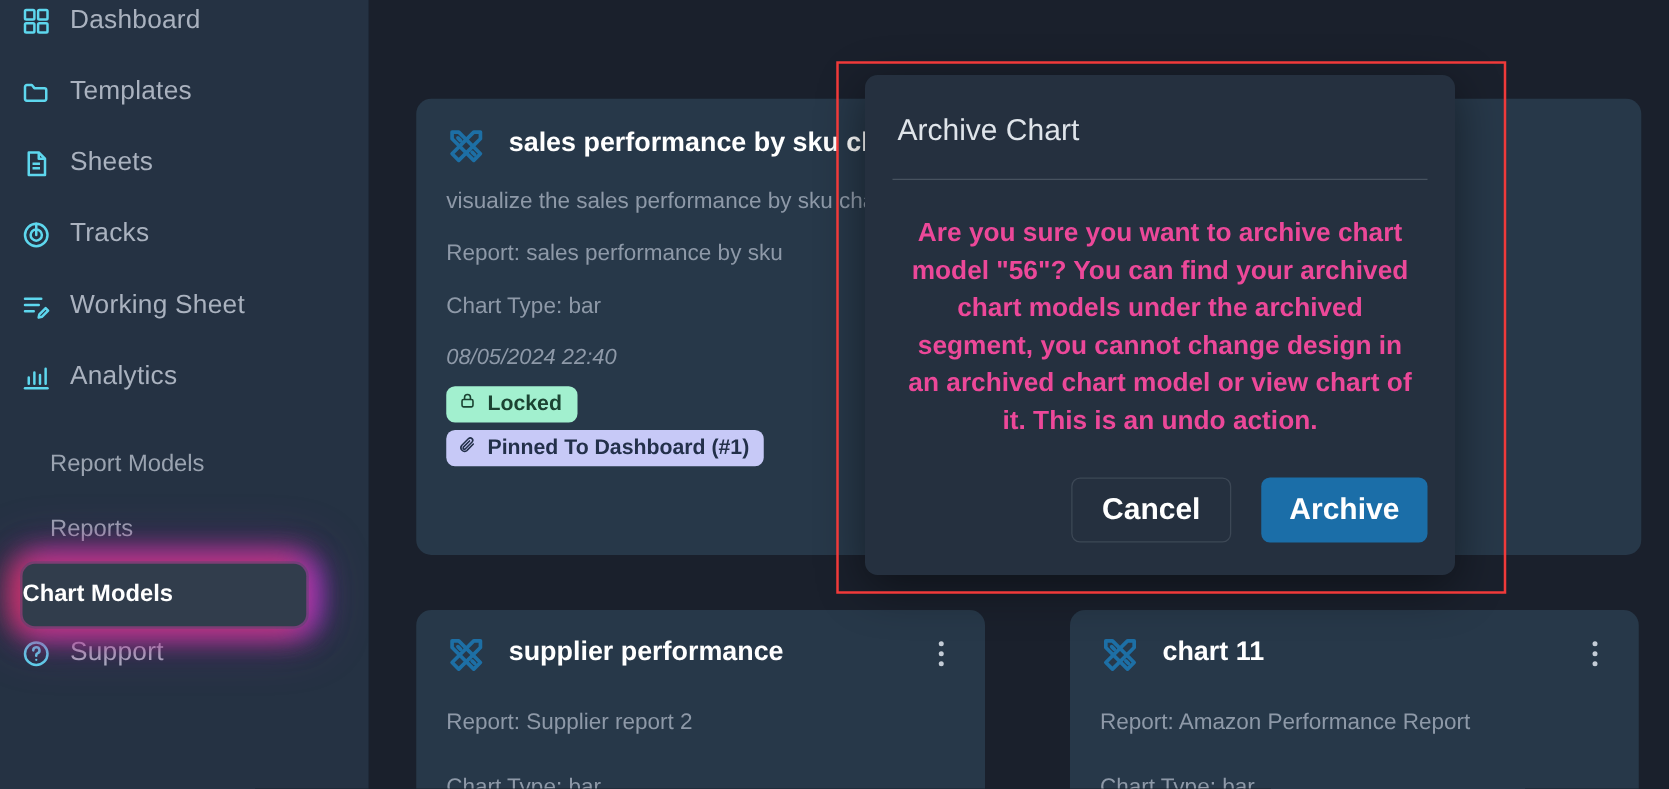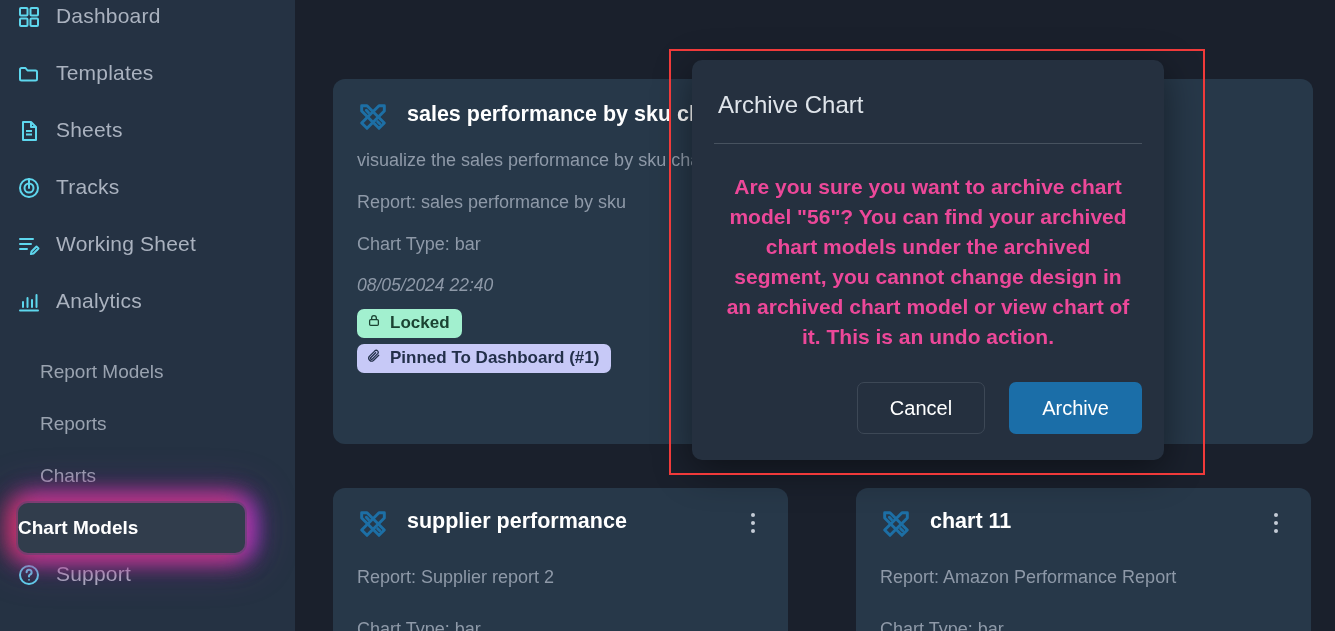--- a/index.html
+++ b/index.html
@@ -149,21 +149,21 @@
     font-size: 21px; font-weight: 700; color: #ec4899;
     line-height: 30px;
   }
   .modal-body b { font-weight: 700; }
   .modal-actions {
     position: absolute; right: 22px; bottom: 26px;
     display: flex; gap: 24px; align-items: center;
   }
   .btn {
     border-radius: 7px;
-    font-size: 20px; font-weight: 400;
+    font-size: 24px; font-weight: 700;
     display: flex; align-items: center; justify-content: center;
     cursor: pointer;
   }
   .btn-cancel {
     width: 128px; height: 52px;
     background: #25303f; color: #ffffff;
     border: 1px solid #3d4856;
   }
   .btn-archive {
     width: 133px; height: 52px;
@@ -249,23 +249,20 @@
         </svg>
       </span>
       <span class="lbl">Analytics</span>
     </div>
 
     <div class="sub-item">
       <span class="lbl">Report Models</span>
     </div>
     <div class="sub-item">
       <span class="lbl">Reports</span>
-    </div>
-    <div class="sub-item">
-      <span class="lbl">Charts</span>
     </div>
     <div class="sub-item active-wrap">
       <div class="active-pill">
         <span class="lbl">Chart Models</span>
       </div>
     </div>
 
     <div class="nav-item" style="margin-top:8px">
       <span class="ico">
         <svg width="24" height="24" viewBox="0 0 24 24" fill="none" stroke="currentColor" stroke-width="2" stroke-linecap="round">

